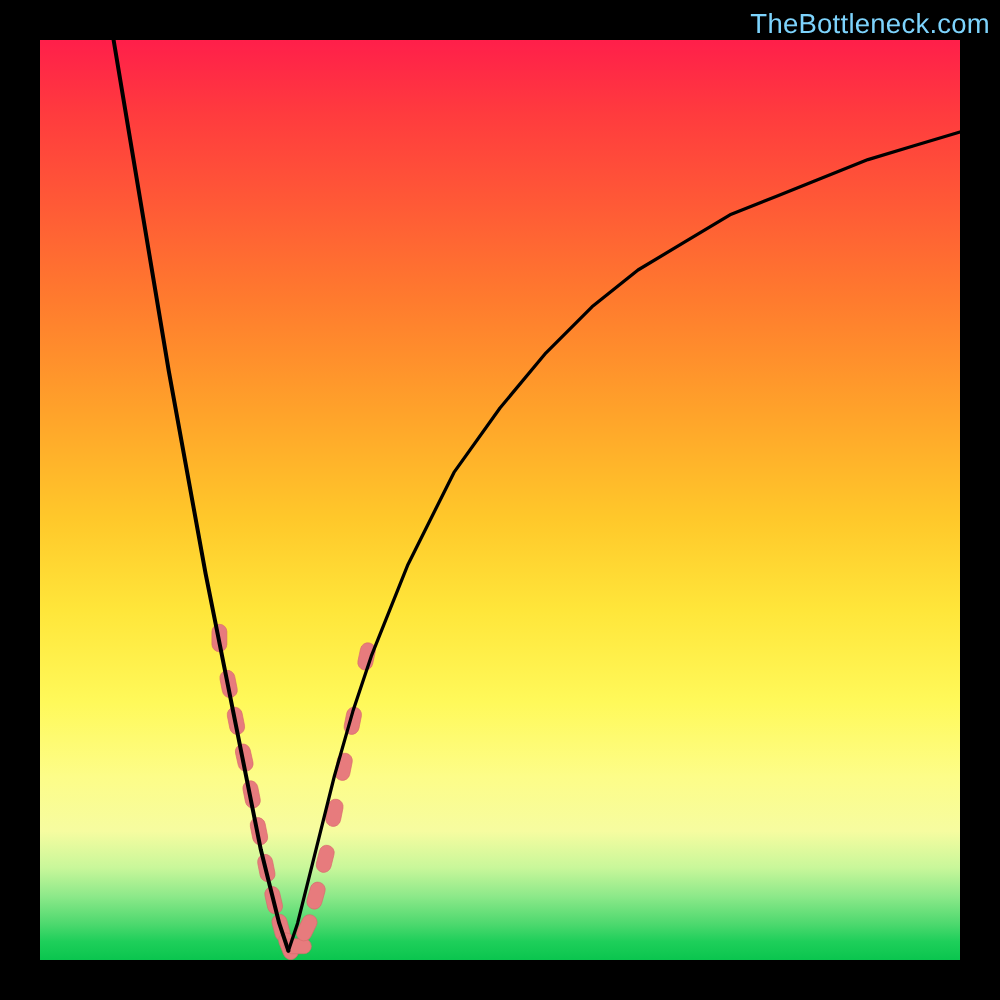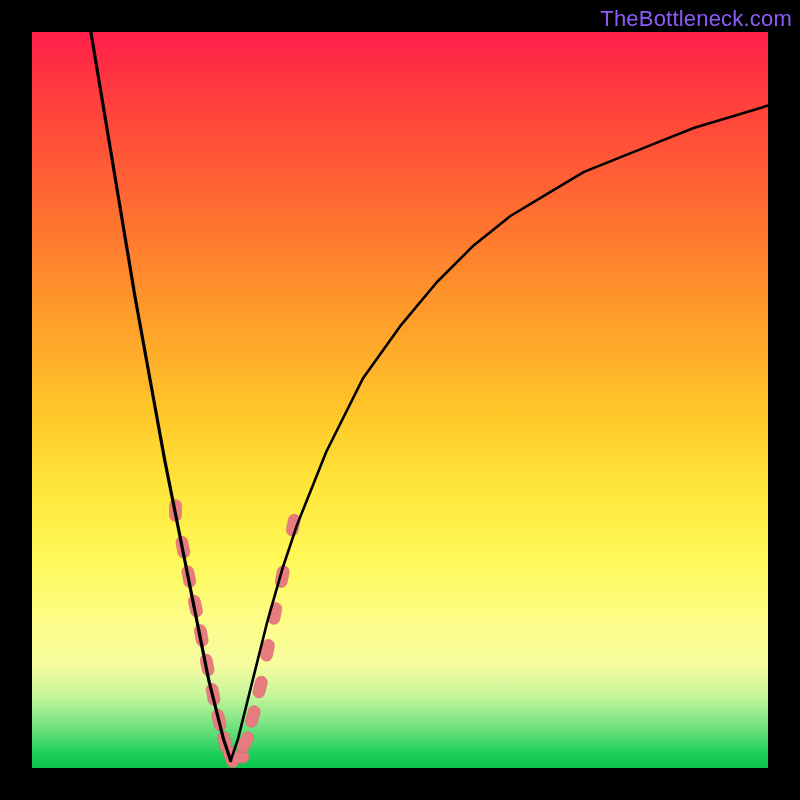--- a/index.html
+++ b/index.html
@@ -42,21 +42,21 @@
       #8ee98a 93%,
       #4fd96f 96%,
       #1ecf5a 98%,
       #0ac54e 100%
     );
   }
   .watermark {
     position: absolute;
     top: 6px;
     right: 8px;
-    color: #8b5cf6;
+    color: #7dd3fc;
     font-size: 22px;
     letter-spacing: 0.2px;
     user-select: none;
   }
   svg.curves {
     position: absolute;
     left: 0;
     top: 0;
     width: 736px;
     height: 736px;

